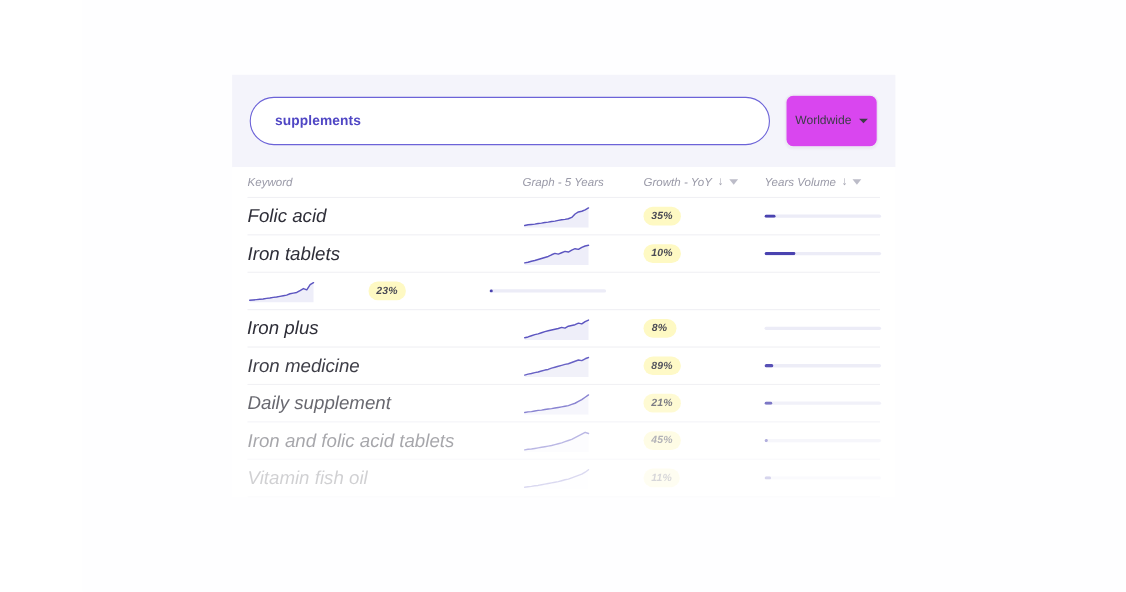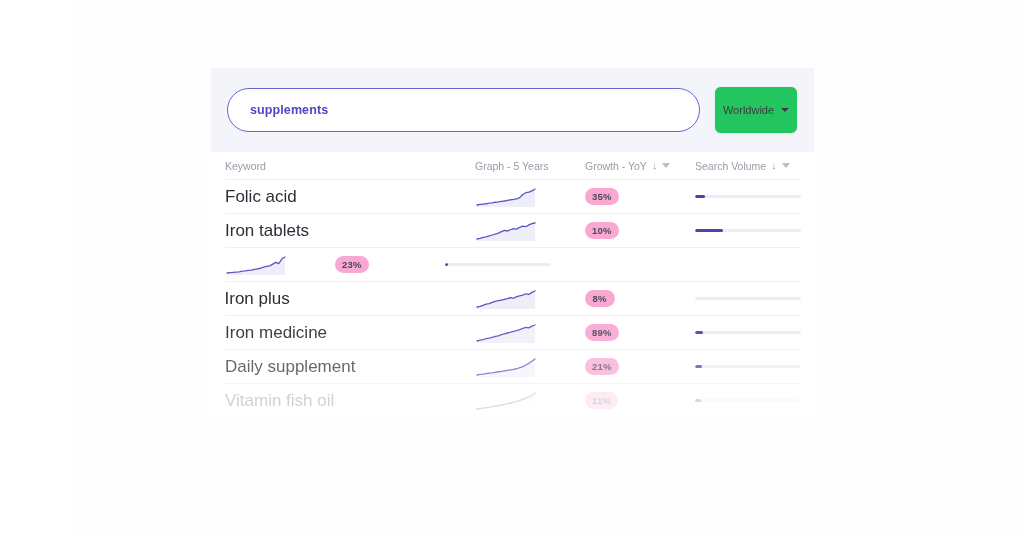--- a/index.html
+++ b/index.html
@@ -50,21 +50,21 @@
   }
   .search-value {
     font-size: 12.5px;
     font-weight: bold;
     color: #4f46c4;
     letter-spacing: .1px;
   }
   .region-select {
     width: 84px;
     height: 48px;
-    background: #22c55e;
+    background: #d946ef;
     border: 1px solid #ececf3;
     border-radius: 7px;
     display: flex;
     align-items: center;
     justify-content: center;
     gap: 7px;
     box-shadow: 0 1px 2px rgba(60,60,90,.05);
   }
   .region-label {
     font-size: 11px;
@@ -79,20 +79,21 @@
   
   .table {
     background: #ffffff;
     padding: 0 14px;
   }
   .row {
     display: flex;
     align-items: center;
     height: 34px;
     border-bottom: 1px solid #f0f0f4;
+    font-style: italic;
   }
   .row.head {
     height: 28px;
     border-bottom: 1px solid #f0f0f4;
   }
   .c-keyword { width: 250px; flex: 0 0 250px; }
   .c-graph   { width: 110px; flex: 0 0 110px; display:flex; align-items:center; }
   .c-growth  { width: 110px; flex: 0 0 110px; display:flex; align-items:center; }
   .c-volume  { width: 115px; flex: 1 1 auto; display:flex; align-items:center; }
 
@@ -119,21 +120,21 @@
   .kw {
     font-size: 17px;
     color: #2e2e38;
     white-space: nowrap;
   }
   .spark { display:block; }
   .badge {
     display: inline-block;
     min-width: 30px;
     padding: 3px 7px;
-    background: #f9a8d4;
+    background: #fef9c3;
     border-radius: 9px;
     font-size: 9.5px;
     font-weight: bold;
     color: #4a4a55;
     text-align: center;
     letter-spacing: .2px;
   }
   .bar-track {
     position: relative;
     width: 106px;
@@ -177,21 +178,21 @@
           </div>
         <div class="c-growth">
           <span class="hcell">
             <span>Growth - YoY</span>
             <span class="sort-arrow">↓</span>
             <span class="funnel"></span>
           </span>
         </div>
         <div class="c-volume">
           <span class="hcell">
-            <span>Search Volume</span>
+            <span>Years Volume</span>
             <span class="sort-arrow">↓</span>
             <span class="funnel"></span>
           </span>
         </div>
       </div>
       <div id="rows">
           <div class="row" style="opacity: 1;">
             <div class="c-keyword"><span class="kw">Folic acid</span></div>
             <div class="c-graph">
               <span>
@@ -297,20 +298,39 @@
             </div>
             <div class="c-growth">
               <span class="badge">21%</span>
             </div>
             <div class="c-volume">
               <span class="bar-track">
                 <span class="bar-fill" style="width:7%"></span>
               </span>
             </div>
           </div>
+          <div class="row" style="opacity: 0.42;">
+            <div class="c-keyword"><span class="kw">Iron and folic acid tablets</span></div>
+            <div class="c-graph">
+              <span>
+                <svg class="spark" width="62" height="20" viewBox="0 0 62 20">
+                  <path d="M2.00 18.00 L5.05 17.47 L8.11 17.20 L11.16 16.67 L14.21 16.13 L17.26 15.60 L20.32 15.07 L23.37 14.53 L26.42 14.00 L29.47 13.20 L32.53 12.40 L35.58 11.60 L38.63 10.53 L41.68 9.47 L44.74 8.40 L47.79 6.80 L50.84 5.20 L53.89 3.60 L56.95 2.00 L60.00 3.07 L60.00 20 L2.00 20 Z" fill="#5c55c0" fill-opacity="0.042"></path>
+                  <path d="M2.00 18.00 L5.05 17.47 L8.11 17.20 L11.16 16.67 L14.21 16.13 L17.26 15.60 L20.32 15.07 L23.37 14.53 L26.42 14.00 L29.47 13.20 L32.53 12.40 L35.58 11.60 L38.63 10.53 L41.68 9.47 L44.74 8.40 L47.79 6.80 L50.84 5.20 L53.89 3.60 L56.95 2.00 L60.00 3.07" fill="none" stroke="#5c55c0" stroke-width="1.3" stroke-linejoin="round" stroke-linecap="round"></path>
+                </svg>
+              </span>
+            </div>
+            <div class="c-growth">
+              <span class="badge">45%</span>
+            </div>
+            <div class="c-volume">
+              <span class="bar-track">
+                <span class="bar-fill" style="width:3%"></span>
+              </span>
+            </div>
+          </div>
           <div class="row" style="opacity: 0.22;">
             <div class="c-keyword"><span class="kw">Vitamin fish oil</span></div>
             <div class="c-graph">
               <span>
                 <svg class="spark" width="62" height="20" viewBox="0 0 62 20">
                   <path d="M2.00 18.00 L5.05 17.43 L8.11 17.14 L11.16 16.57 L14.21 16.29 L17.26 15.71 L20.32 15.14 L23.37 14.57 L26.42 14.00 L29.47 13.43 L32.53 12.86 L35.58 12.00 L38.63 11.14 L41.68 10.57 L44.74 9.43 L47.79 8.29 L50.84 7.14 L53.89 6.00 L56.95 4.29 L60.00 2.00 L60.00 20 L2.00 20 Z" fill="#5c55c0" fill-opacity="0.022000000000000002"></path>
                   <path d="M2.00 18.00 L5.05 17.43 L8.11 17.14 L11.16 16.57 L14.21 16.29 L17.26 15.71 L20.32 15.14 L23.37 14.57 L26.42 14.00 L29.47 13.43 L32.53 12.86 L35.58 12.00 L38.63 11.14 L41.68 10.57 L44.74 9.43 L47.79 8.29 L50.84 7.14 L53.89 6.00 L56.95 4.29 L60.00 2.00" fill="none" stroke="#5c55c0" stroke-width="1.3" stroke-linejoin="round" stroke-linecap="round"></path>
                 </svg>
               </span>
             </div>

